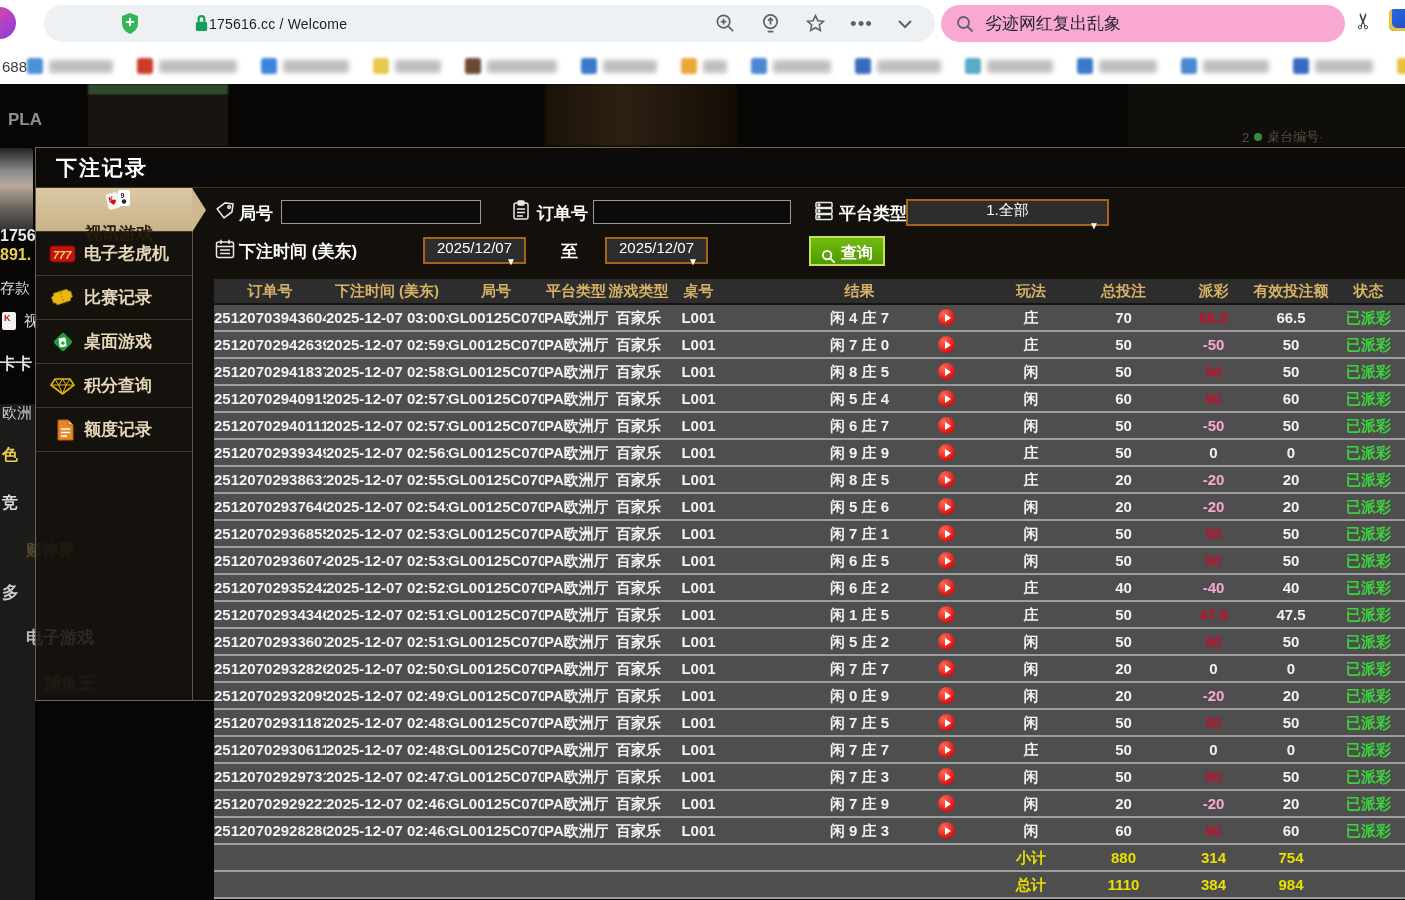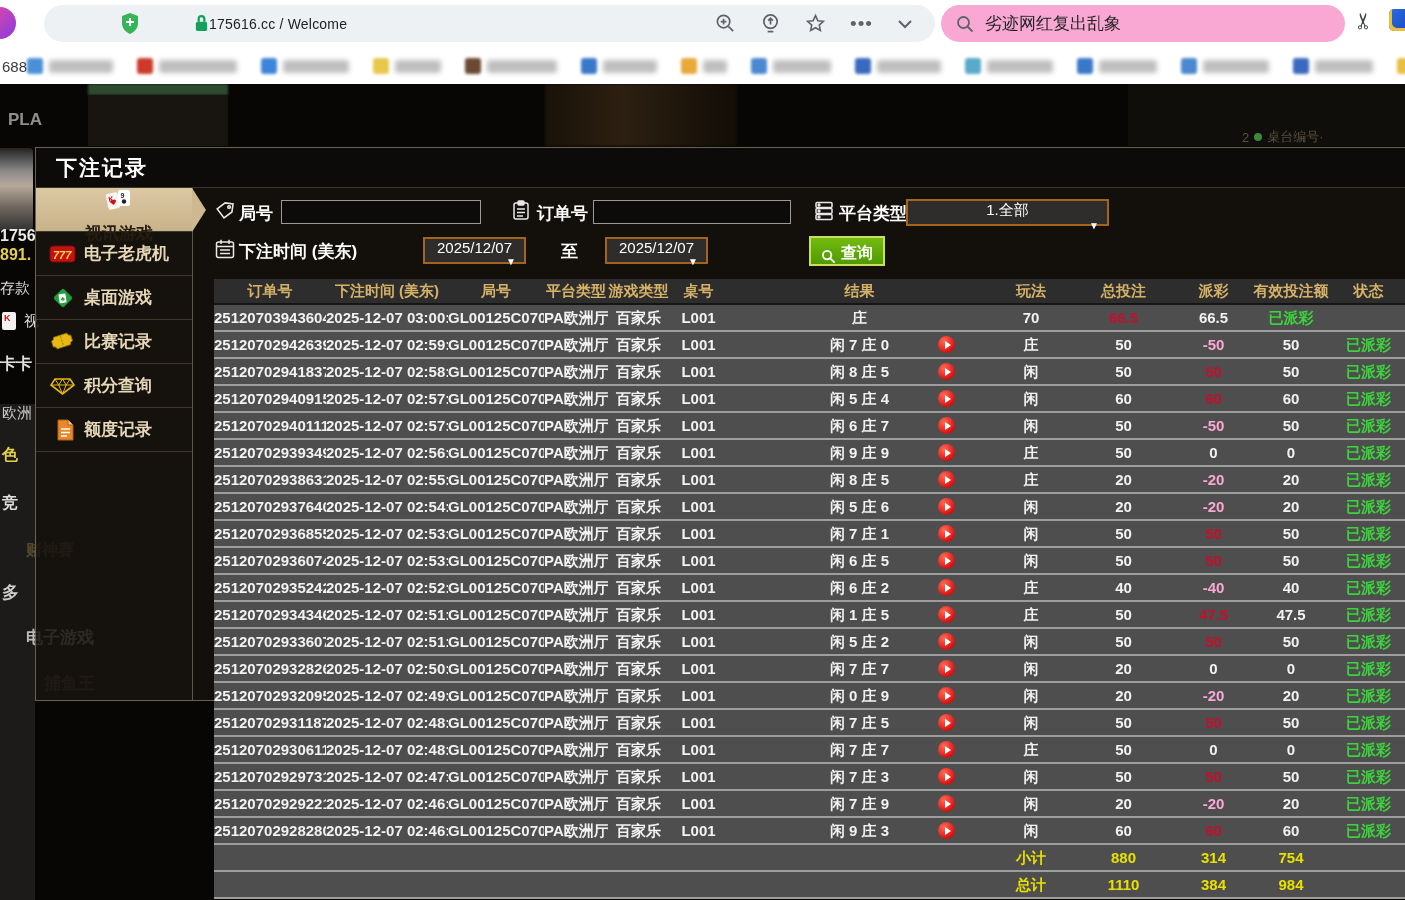--- a/index.html
+++ b/index.html
@@ -268,40 +268,40 @@
               <span class="side-icon">
                 <svg width="27" height="22" viewBox="0 0 27 22">
                   <rect x="1" y="3" width="25" height="16" rx="3" fill="#c41212" stroke="#7a0a0a"></rect>
                   <text x="4" y="15.5" font-size="11" font-style="italic" font-weight="bold" fill="#ffd24a">777</text>
                 </svg>
               </span>
               <span class="side-label">电子老虎机</span>
             </div>
             <div class="side-item">
               <span class="side-icon">
+                <svg width="27" height="23" viewBox="0 0 27 23">
+                  <g transform="rotate(-18 13 11)">
+                    <path d="M3 8 q3 0 3-3 l14 0 q0 3 3 3 l0 6 q-3 0-3 3 l-14 0 q0-3-3-3 z" fill="#e8b814" stroke="#a87f00" stroke-width=".8"></path>
+                    <line x1="13" y1="6" x2="13" y2="16" stroke="#a87f00" stroke-dasharray="2 1.5"></line>
+                  </g>
+                </svg>
+              </span>
+              <span class="side-label">比赛记录</span>
+            </div>
+            <div class="side-item">
+              <span class="side-icon">
                 <svg width="26" height="24" viewBox="0 0 26 24">
                   <rect x="6" y="5" width="14" height="14" rx="2" fill="#1f9e3a" transform="rotate(45 13 12)"></rect>
                   <g transform="rotate(-8 12 12)">
                     <rect x="9" y="8" width="7" height="9" rx="1" fill="#fff"></rect>
                     <text x="10.5" y="15" font-size="6.5" fill="#1f9e3a" font-weight="bold">♣</text>
                   </g>
                 </svg>
               </span>
               <span class="side-label">桌面游戏</span>
-            </div>
-            <div class="side-item">
-              <span class="side-icon">
-                <svg width="27" height="23" viewBox="0 0 27 23">
-                  <g transform="rotate(-18 13 11)">
-                    <path d="M3 8 q3 0 3-3 l14 0 q0 3 3 3 l0 6 q-3 0-3 3 l-14 0 q0-3-3-3 z" fill="#e8b814" stroke="#a87f00" stroke-width=".8"></path>
-                    <line x1="13" y1="6" x2="13" y2="16" stroke="#a87f00" stroke-dasharray="2 1.5"></line>
-                  </g>
-                </svg>
-              </span>
-              <span class="side-label">比赛记录</span>
             </div>
             <div class="side-item">
               <span class="side-icon">
                 <svg width="27" height="22" viewBox="0 0 27 22">
                   <path d="M6 4 h15 l4 6 -11.5 9 L2 10 z" fill="none" stroke="#e8b814" stroke-width="1.6"></path>
                   <path d="M6 4 l3.7 6 3.8-6 3.7 6 3.8-6 M2 10 h23 M9.7 10 l3.8 9 3.7-9" stroke="#e8b814" stroke-width="1" fill="none"></path>
                 </svg>
               </span>
               <span class="side-label">积分查询</span>
             </div>
@@ -403,20 +403,21 @@
                 <div class="cell">状态</div>
               </div>
             <div id="tbody">
                 <div class="trow tbody-row">
                   <div class="cell">251207039436048</div>
                   <div class="cell">2025-12-07 03:00:35</div>
                   <div class="cell">GL00125C07065</div>
                   <div class="cell">PA欧洲厅</div>
                   <div class="cell">百家乐</div>
                   <div class="cell">L001</div>
+                  <div class="cell"><span>闲 4 庄 7</span><span class="play"></span></div>
                   <div class="cell">庄</div>
                   <div class="cell">70</div>
                   <div class="cell win">66.5</div>
                   <div class="cell">66.5</div>
                   <div class="cell status-ok">已派彩</div>
                 </div>
                 <div class="trow tbody-row">
                   <div class="cell">251207029426393</div>
                   <div class="cell">2025-12-07 02:59:33</div>
                   <div class="cell">GL00125C07064</div>

